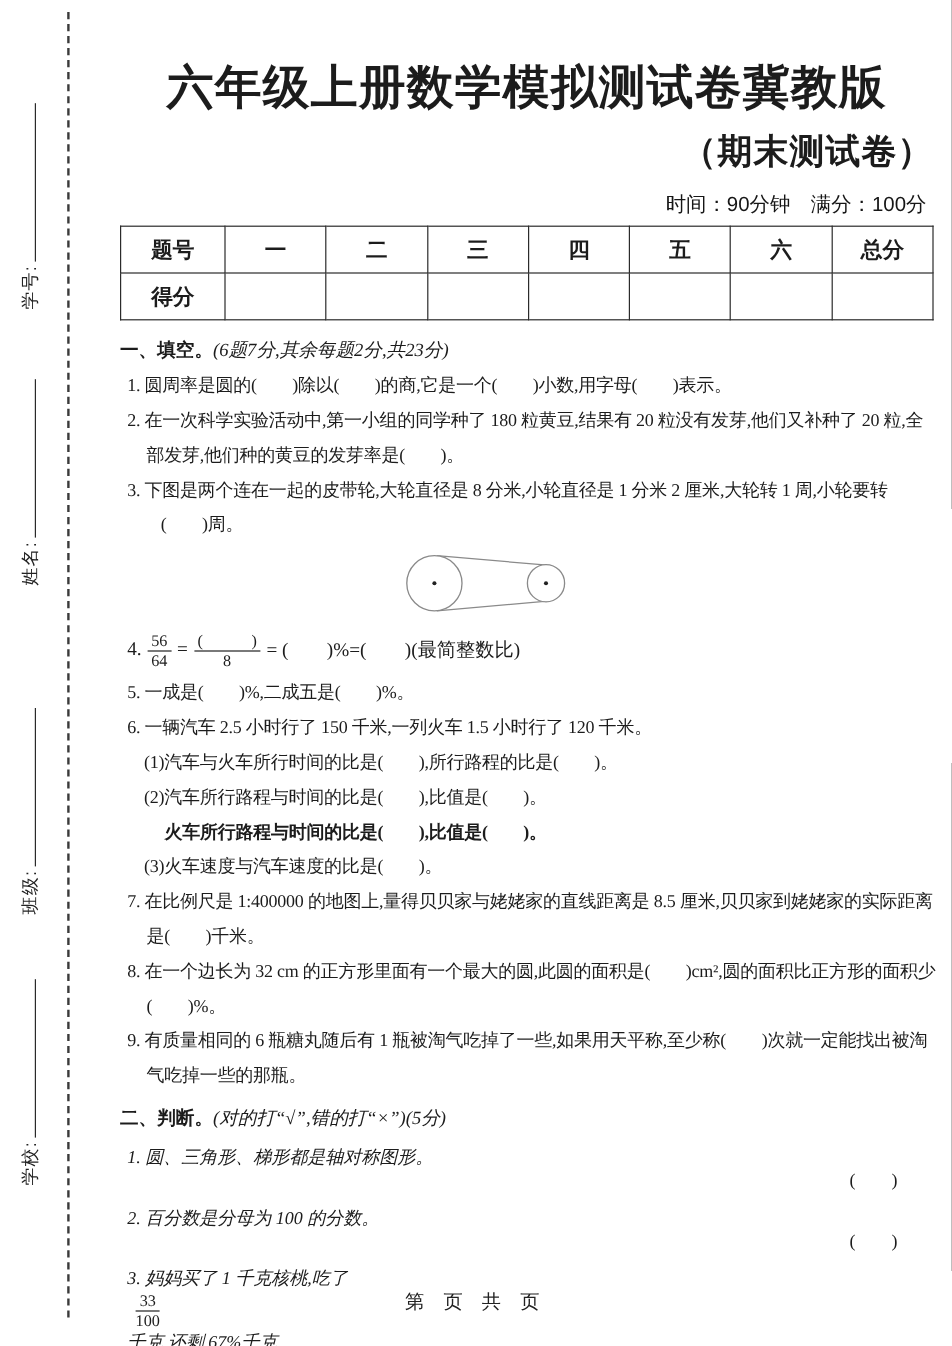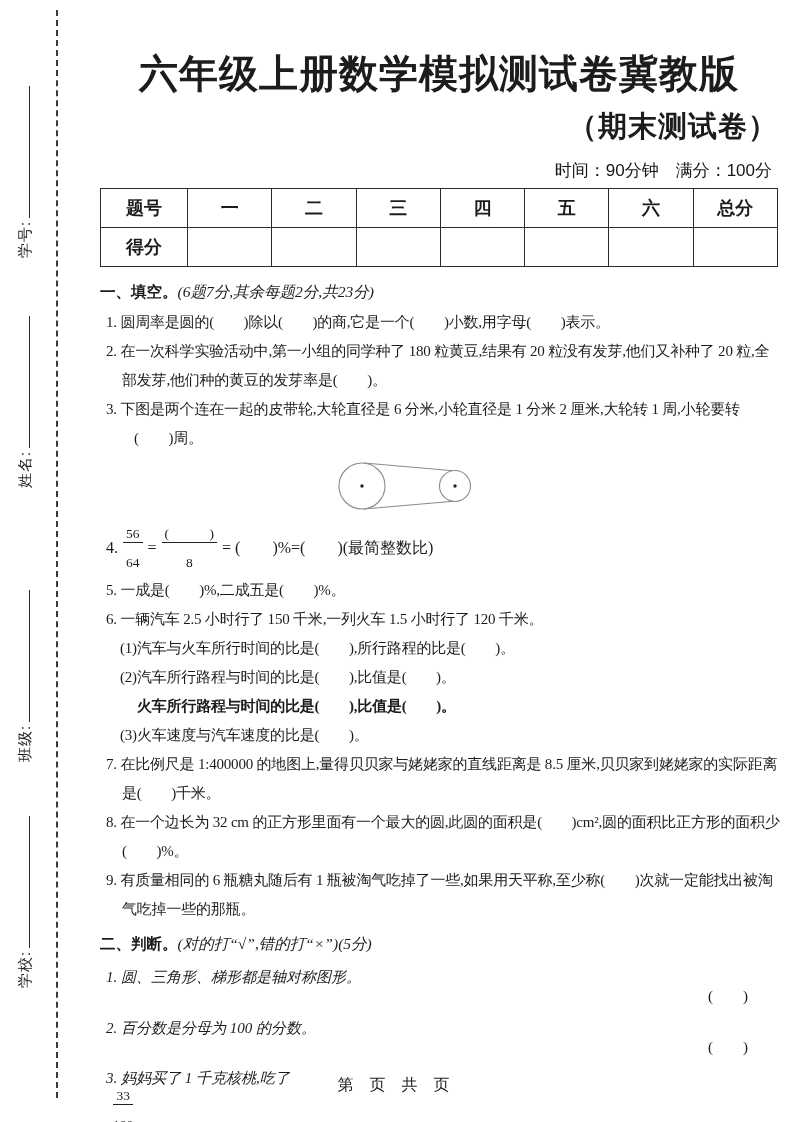--- a/index.html
+++ b/index.html
@@ -57,21 +57,21 @@
     margin-top:10px; font-size:15px; line-height:19px;
     white-space:nowrap; letter-spacing:-0.2px;
   }
   .ind-num { padding-left:6px; }     
   .ind-cont { padding-left:22px; }   
   .ind-paren { padding-left:20px; }  
   .ind-deep { padding-left:37px;font-weight:bold; }   
   .diagram-wrap { margin:4px 0 0 225px; height:66px; }
   .fracline { display:flex; align-items:center; gap:5px; margin-top:8px; }
   .frac { display:inline-flex; flex-direction:column; align-items:center;
-          font-size:13.5px; line-height:1.2; vertical-align:middle;gap:12px; }
+          font-size:13.5px; line-height:1.2; vertical-align:middle; }
   .frac .fn { border-bottom:1.2px solid #222; padding:0 3px; }
   .frac .fd { padding:0 3px; }
   .judge-row {
     display:flex; align-items:flex-start; margin-top:13px; font-size:15px;
     line-height:19px; white-space:nowrap; padding-left:6px; font-style:italic;flex-direction:column;
   }
   .judge-row .ans { margin-left:auto; margin-right:30px; font-style:normal; }
   .sec2 .frac { font-style:normal; }
   .footer {
     position:absolute; left:0; right:0; bottom:26px; text-align:center;
@@ -131,21 +131,21 @@
 
     <div class="sec-heading">
       <span class="sec-title">一、填空。</span><span class="sec-note">(6题7分,其余每题2分,共23分)</span>
     </div>
 
     <div class="qline ind-num">1. 圆周率是圆的(　　)除以(　　)的商,它是一个(　　)小数,用字母(　　)表示。</div>
 
     <div class="qline ind-num">2. 在一次科学实验活动中,第一小组的同学种了 180 粒黄豆,结果有 20 粒没有发芽,他们又补种了 20 粒,全</div>
     <div class="qline ind-cont">部发芽,他们种的黄豆的发芽率是(　　)。</div>
 
-    <div class="qline ind-num">3. 下图是两个连在一起的皮带轮,大轮直径是 6 分米,小轮直径是 1 分米 2 厘米,大轮转 1 周,小轮要转</div>
+    <div class="qline ind-num">3. 下图是两个连在一起的皮带轮,大轮直径是 8 分米,小轮直径是 1 分米 2 厘米,大轮转 1 周,小轮要转</div>
     <div class="qline" style="padding-left:34px;">(　　)周。</div>
 
     <div class="diagram-wrap">
       <svg width="190" height="66" viewBox="0 0 190 66">
         <line x1="39" y1="11" x2="131" y2="19" stroke="#8a8a8a" stroke-width="1"></line>
         <line x1="39" y1="57" x2="131" y2="49" stroke="#8a8a8a" stroke-width="1"></line>
         <circle cx="37" cy="34" r="23" fill="#ffffff" stroke="#8a8a8a" stroke-width="1.1"></circle>
         <circle cx="130" cy="34" r="15.5" fill="#ffffff" stroke="#8a8a8a" stroke-width="1.1"></circle>
         <circle cx="37" cy="34" r="1.7" fill="#222"></circle>
         <circle cx="130" cy="34" r="1.7" fill="#222"></circle>

